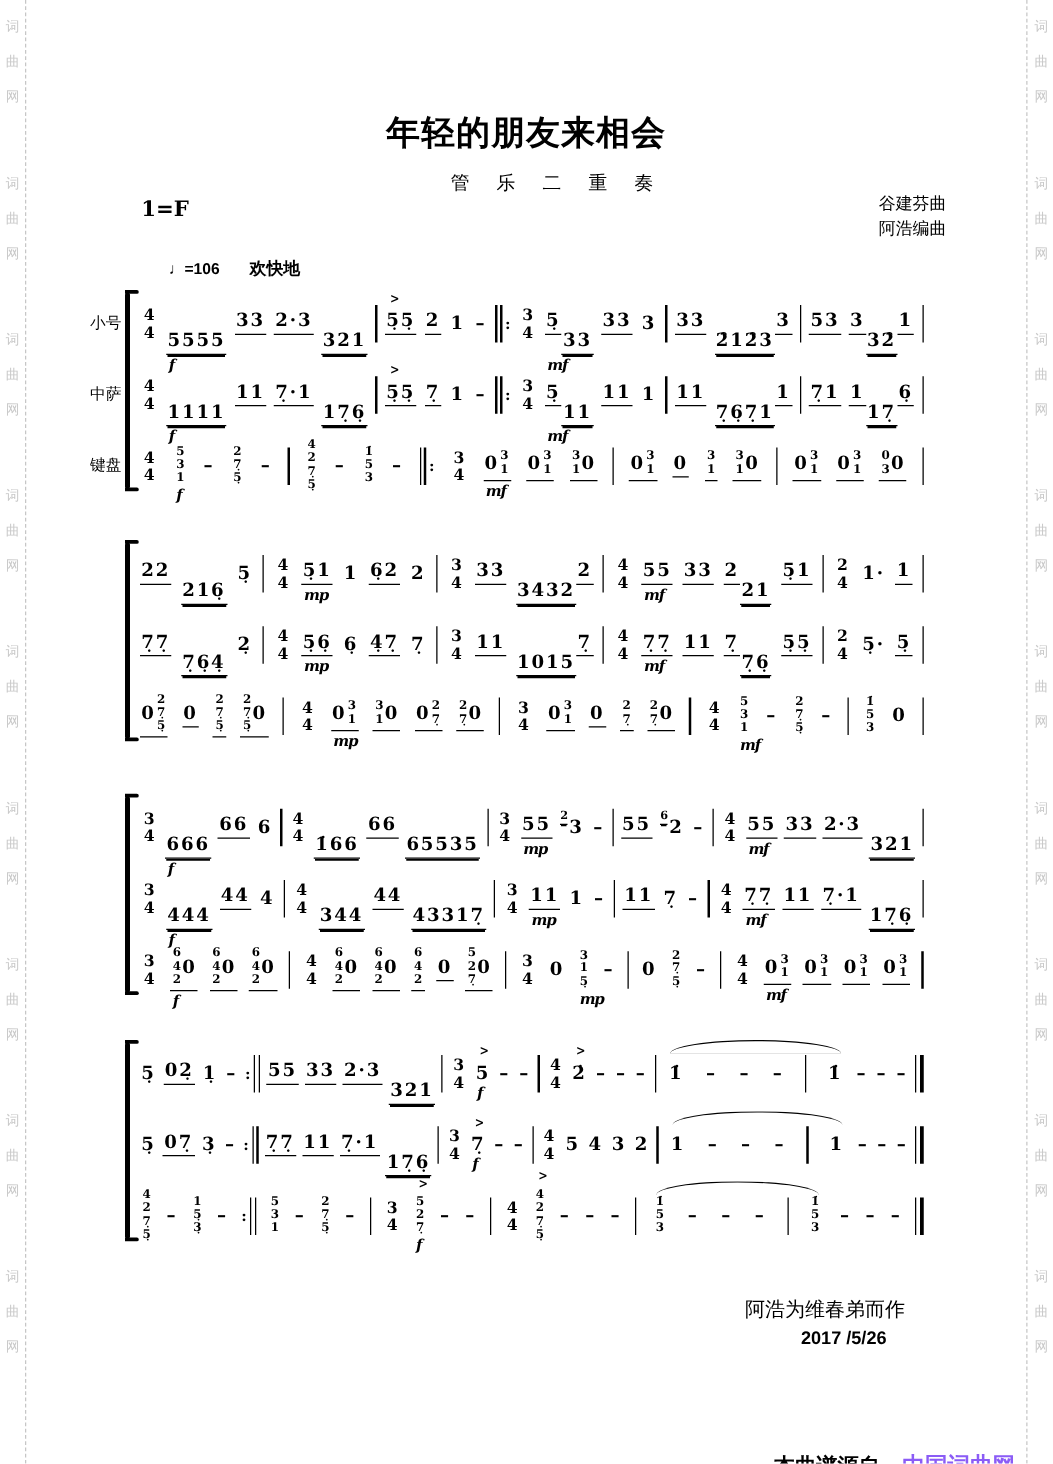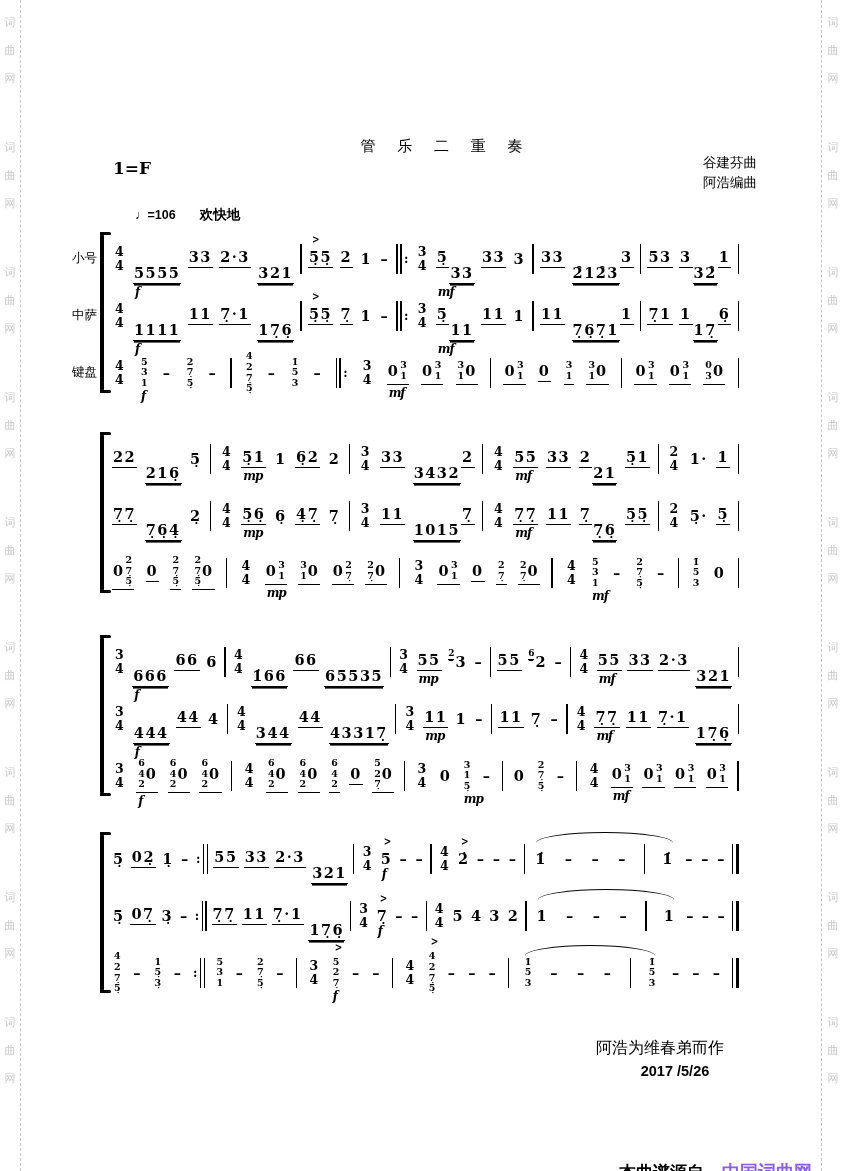--- a/index.html
+++ b/index.html
@@ -130,20 +130,21 @@
       <span>曲</span>
       <span>网</span>
       <span class="gap">词</span>
       <span>曲</span>
       <span>网</span>
       <span class="gap">词</span>
       <span>曲</span>
       <span>网</span>
     </div>
 
+  <div class="title">年轻的朋友来相会</div>
   <div class="subtitle">管 乐 二 重 奏</div>
   <div class="keysig">1=F</div>
   <div class="credits">
     <div>谷建芬曲</div>
     <div>阿浩编曲</div>
   </div>
   <div class="temporow">
     <span class="tempo">♩=106</span>
     <span class="expression">欢快地</span>
   </div>

